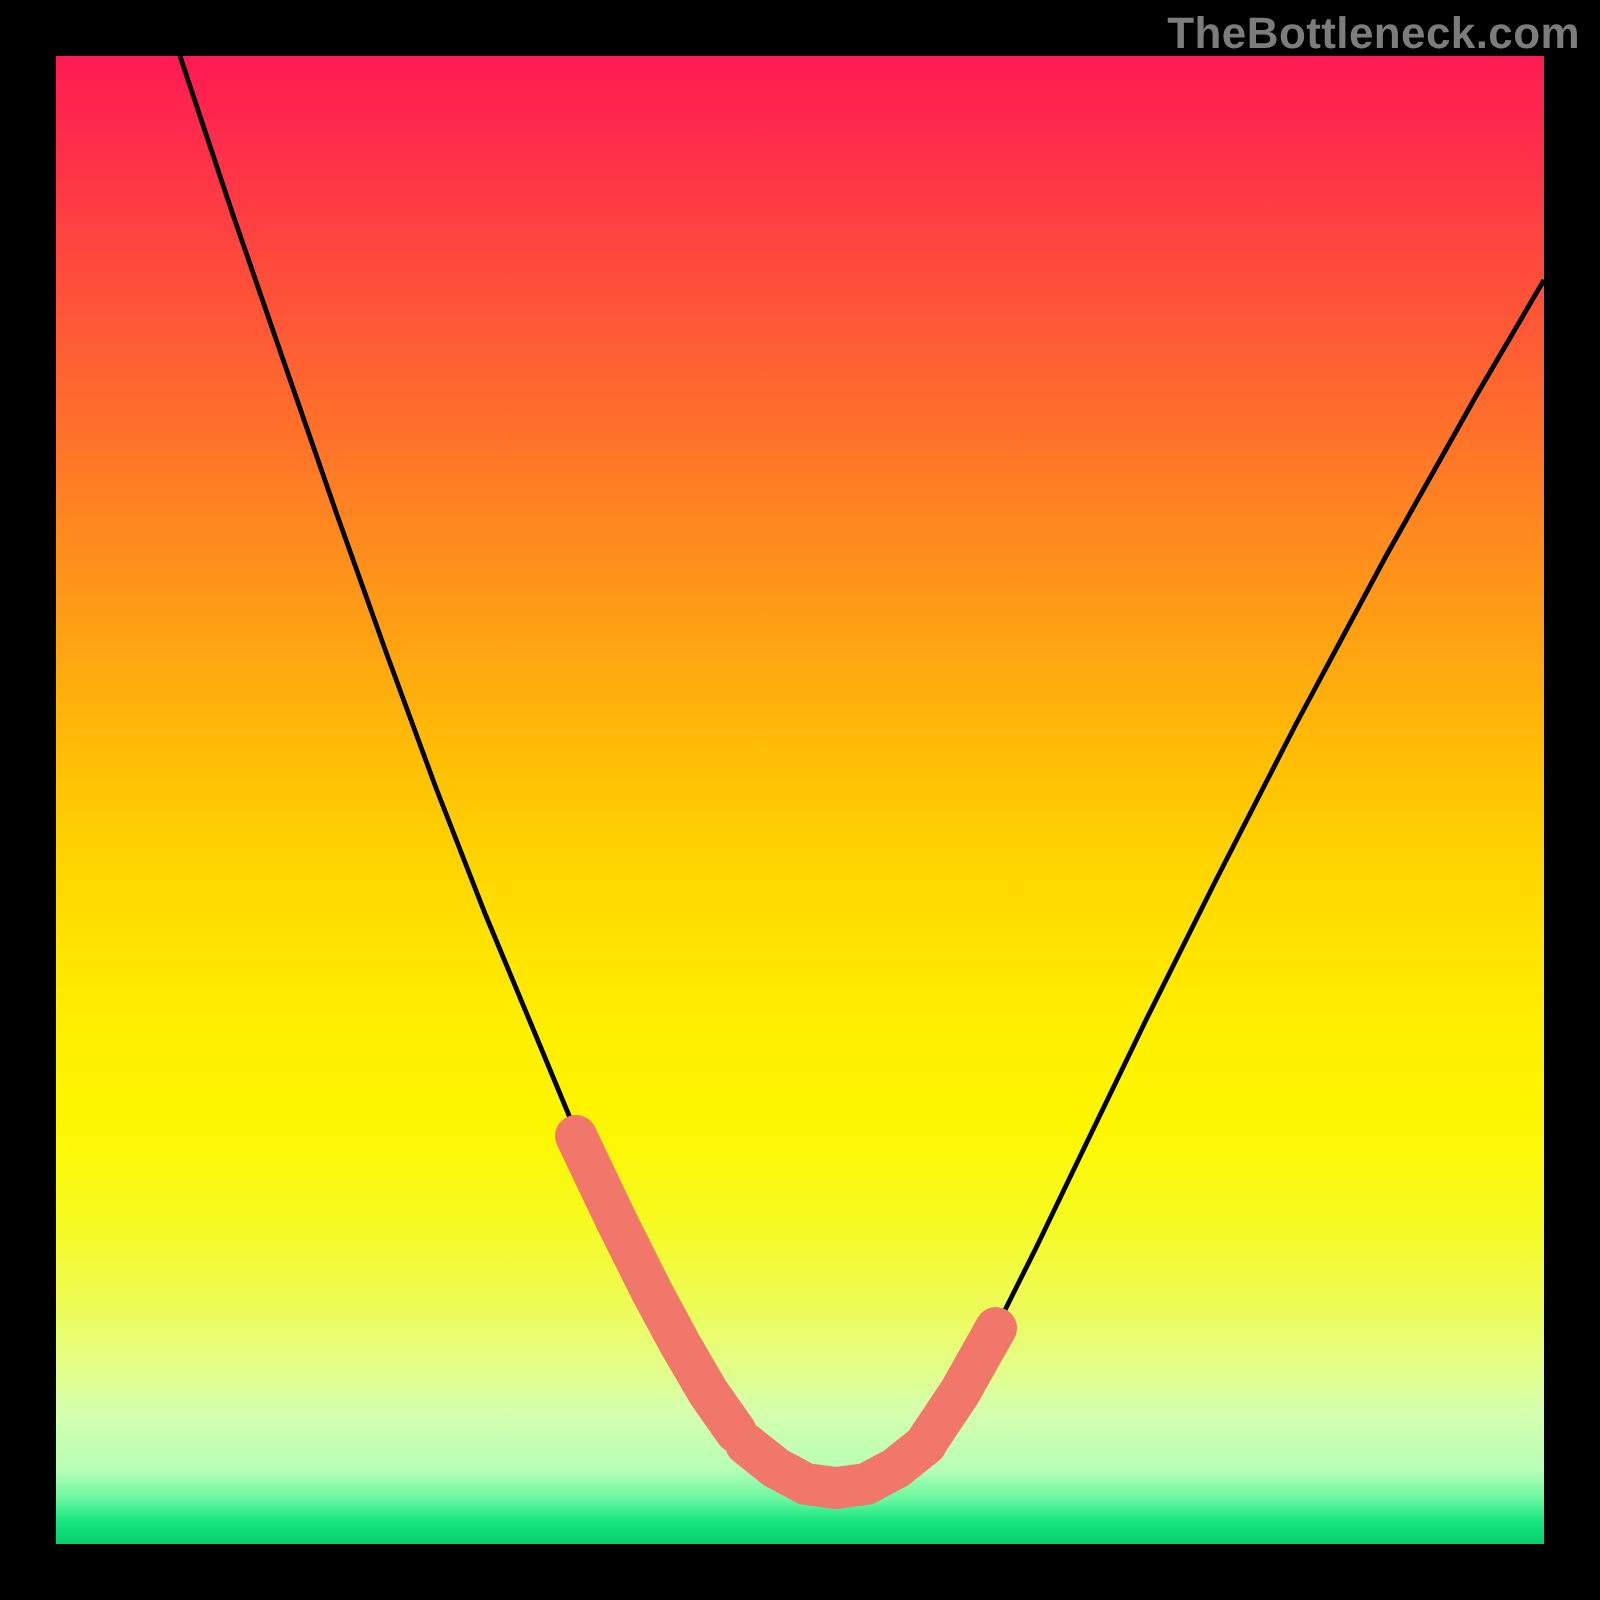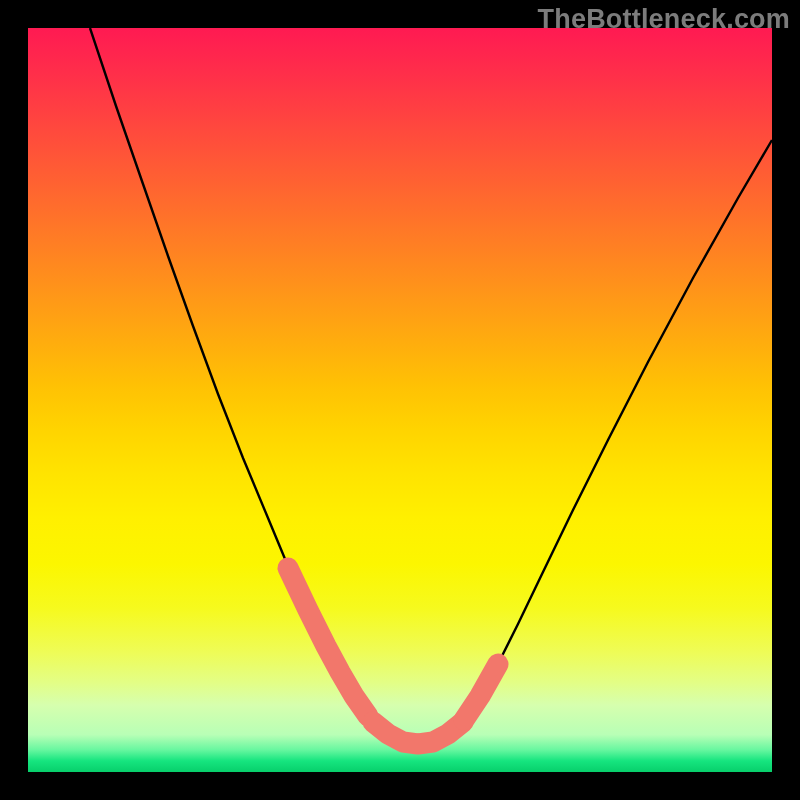--- a/index.html
+++ b/index.html
@@ -61,21 +61,21 @@
     position: absolute;
     top: 0;
     left: 0;
     width: 744px;
     height: 744px;
   }
   .watermark {
     position: absolute;
     top: 4px;
     right: 10px;
-    font-size: 27px;
+    font-size: 22px;
     font-weight: 600;
     color: #7c7c7c;
     letter-spacing: 0.2px;
     text-align: center;
   }
 </style>
 </head>
 <body>
 
 <div class="frame">

